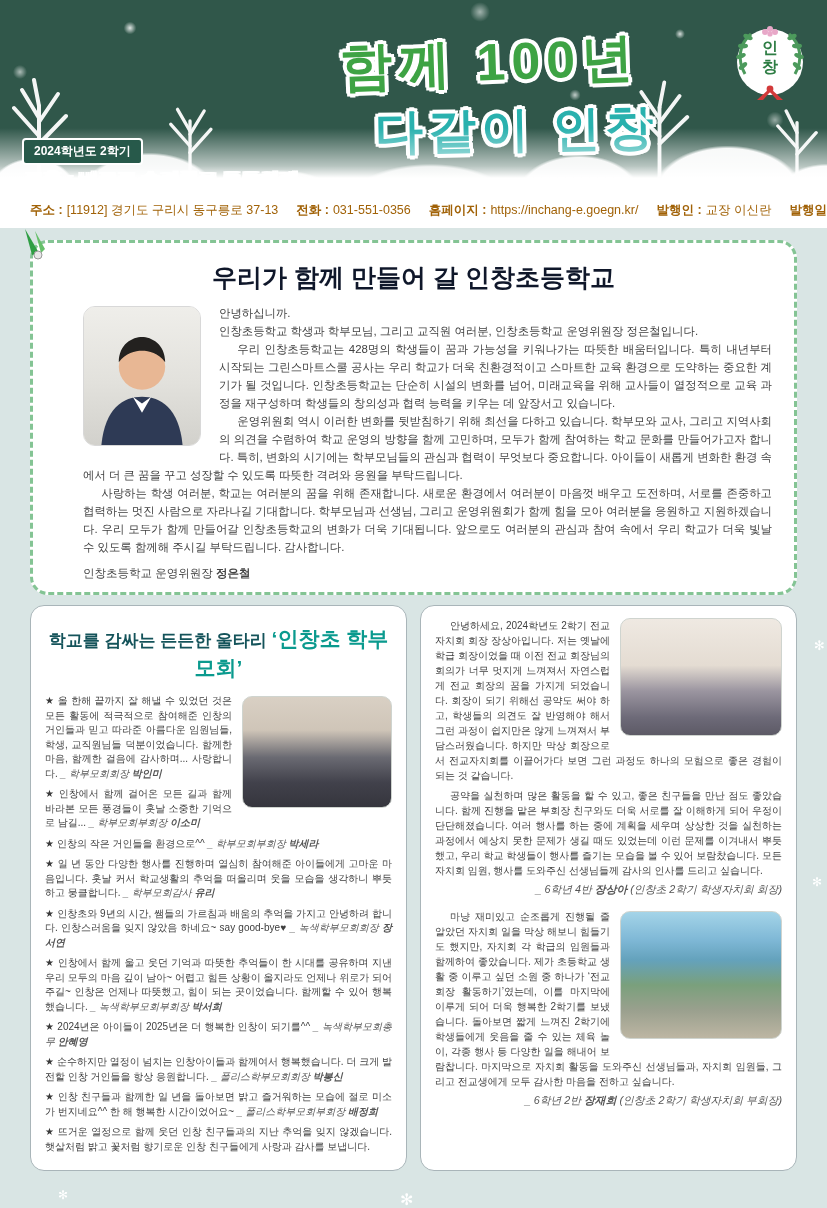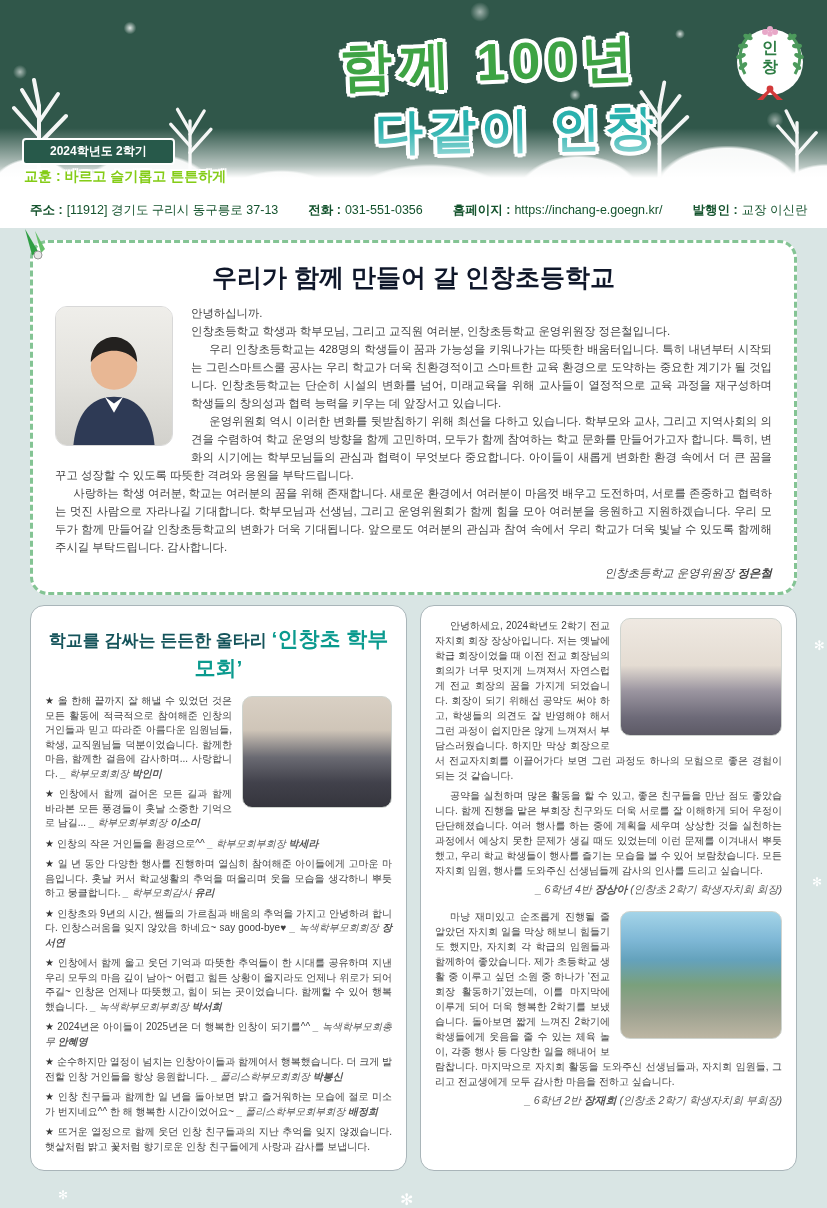--- a/index.html
+++ b/index.html
@@ -15,52 +15,52 @@
       radial-gradient(7px 7px at 680px 34px, rgba(255,255,255,.8), transparent 70%),
       radial-gradient(10px 10px at 20px 72px, rgba(255,255,255,.6), transparent 70%),
       radial-gradient(8px 8px at 575px 95px, rgba(255,255,255,.7), transparent 70%),
       radial-gradient(12px 12px at 775px 120px, rgba(255,255,255,.5), transparent 70%);
   }
   .head-title1 { position:absolute; left:340px; top:28px; font-size:52px; font-weight:bold; letter-spacing:6px; color:#3ea344;
     text-shadow:-3px -3px 0 #fff,3px -3px 0 #fff,-3px 3px 0 #fff,3px 3px 0 #fff,0 -4px 0 #fff,0 4px 0 #fff,-4px 0 0 #fff,4px 0 0 #fff; transform:rotate(-2deg); }
   .head-title2 { position:absolute; left:375px; top:98px; font-size:48px; font-weight:bold; letter-spacing:5px; color:#29b1ae;
     text-shadow:-3px -3px 0 #fff,3px -3px 0 #fff,-3px 3px 0 #fff,3px 3px 0 #fff,0 -4px 0 #fff,0 4px 0 #fff,-4px 0 0 #fff,4px 0 0 #fff; transform:rotate(-1deg); }
   .badge { position:absolute; left:22px; top:138px; background:#27594a; border:2px solid #fff; border-radius:4px;
-    color:#fff; font-size:12px; font-weight:bold; padding:3px 26px; z-index:4; }
-  .motto { position:absolute; left:24px; top:168px; font-size:14px; font-weight:bold; color:#84cc16; z-index:4;
+    color:#fff; font-size:12px; font-weight:bold; padding:3px 10px; z-index:4; }
+  .motto { position:absolute; left:24px; top:168px; font-size:19px; font-weight:bold; color:#ffffff; z-index:4;
     text-shadow:-2px -2px 0 #fff,2px -2px 0 #fff,-2px 2px 0 #fff,2px 2px 0 #fff,0 2px 0 #fff,0 -2px 0 #fff; }
   .trees { position:absolute; left:0; right:0; bottom:0; height:80px; z-index:2;
     background:
       radial-gradient(70px 55px at 4% 100%, rgba(255,255,255,.95) 58%, transparent 62%),
       radial-gradient(110px 70px at 18% 105%, rgba(255,255,255,.9) 58%, transparent 62%),
       radial-gradient(90px 45px at 34% 108%, rgba(255,255,255,.85) 58%, transparent 63%),
       radial-gradient(130px 60px at 52% 112%, rgba(255,255,255,.8) 58%, transparent 63%),
       radial-gradient(100px 65px at 70% 104%, rgba(255,255,255,.9) 58%, transparent 62%),
       radial-gradient(120px 75px at 88% 100%, rgba(255,255,255,.95) 58%, transparent 62%),
       radial-gradient(80px 50px at 100% 104%, rgba(255,255,255,.95) 58%, transparent 63%),
       linear-gradient(0deg, #ffffff 0 14px, rgba(255,255,255,.65) 26px, rgba(255,255,255,0) 64px);
   }
   .tree { position:absolute; bottom:6px; z-index:3; opacity:.95; }
   .logo { position:absolute; right:18px; top:22px; width:78px; height:86px; z-index:5; }
 
   
-  .infobar { height:36px; background:#fff; display:flex; align-items:center; padding:0 30px; gap:30px;
-    font-size:12.5px; color:#14532d; white-space:nowrap; }
+  .infobar { height:36px; background:#fff; display:flex; align-items:center; padding:0 30px; gap:18px;
+    font-size:12.5px; color:#a16207; white-space:nowrap; }
   .infobar b { font-weight:bold; margin-right:4px; }
 
   
   .card { position:relative; background:#fff; border-radius:14px; z-index:1; }
   .greet-card { margin:12px 30px 0; border:3px dashed #84c494; border-radius:18px; padding:14px 22px 10px; }
   .pushpin { position:absolute; left:-14px; top:-16px; }
   .greet-title { text-align:center; color:#0f172a; font-size:25px; font-weight:bold; margin:4px 0 10px; }
-  .greet-body { font-size:11.4px; line-height:1.58; color:#404040; text-align:justify; }
+  .greet-body { font-size:11.4px; line-height:1.58; color:#404040; text-align:justify;margin-left:28px; }
   .greet-body p { text-indent:0; }
   .greet-body p:nth-of-type(n+3) { text-indent:1.6em; }
   .chair-photo { float:left; width:118px; height:140px; border-radius:12px; margin:2px 18px 6px 0; border:1px solid #d8d8d8; overflow:hidden; }
-  .greet-sign { text-align:right; font-size:11.5px; color:#444; font-style:italic; margin-top:8px; }
+  .greet-sign { font-size:11.5px; color:#444; margin-top:8px; }
   .greet-sign .nm { font-weight:bold; }
 
   .cols { display:flex; gap:13px; margin:10px 30px 0; }
   .col-card { flex:1; border:1px solid #a9b5b9; padding:12px 14px 10px; min-height:458px; }
   .parents-title { text-align:center; margin:6px 0 12px; }
   .parents-title .pre { color:#14535a; font-size:17px; font-weight:bold; }
   .parents-title .hl { color:#0a9a8e; font-size:21px; font-weight:bold; }
   .pitem { font-size:10px; line-height:1.45; color:#3e3e3e; text-align:justify; margin-bottom:6px; }
   .pitem .star { color:#3a3a3a; margin-right:3px; }
   .psig { font-style:italic; color:#555; }

